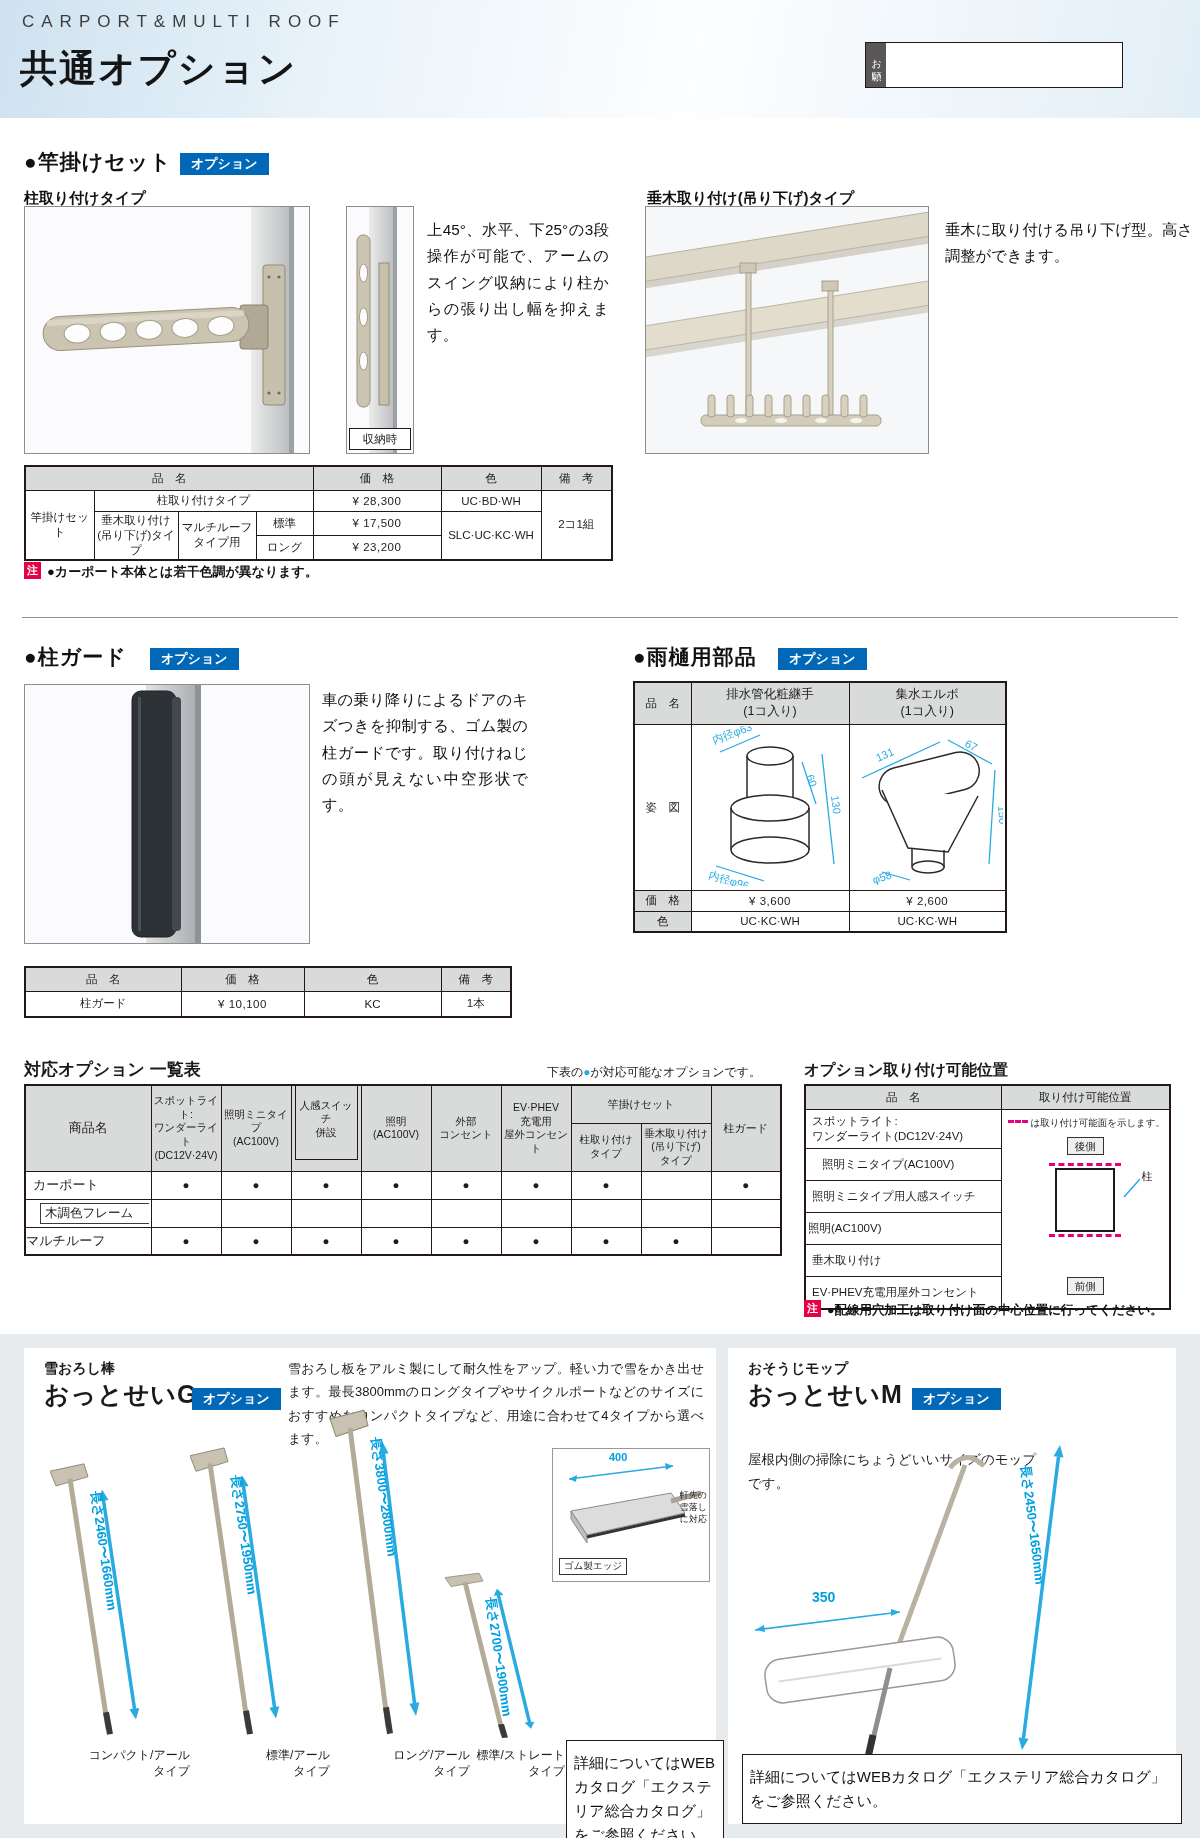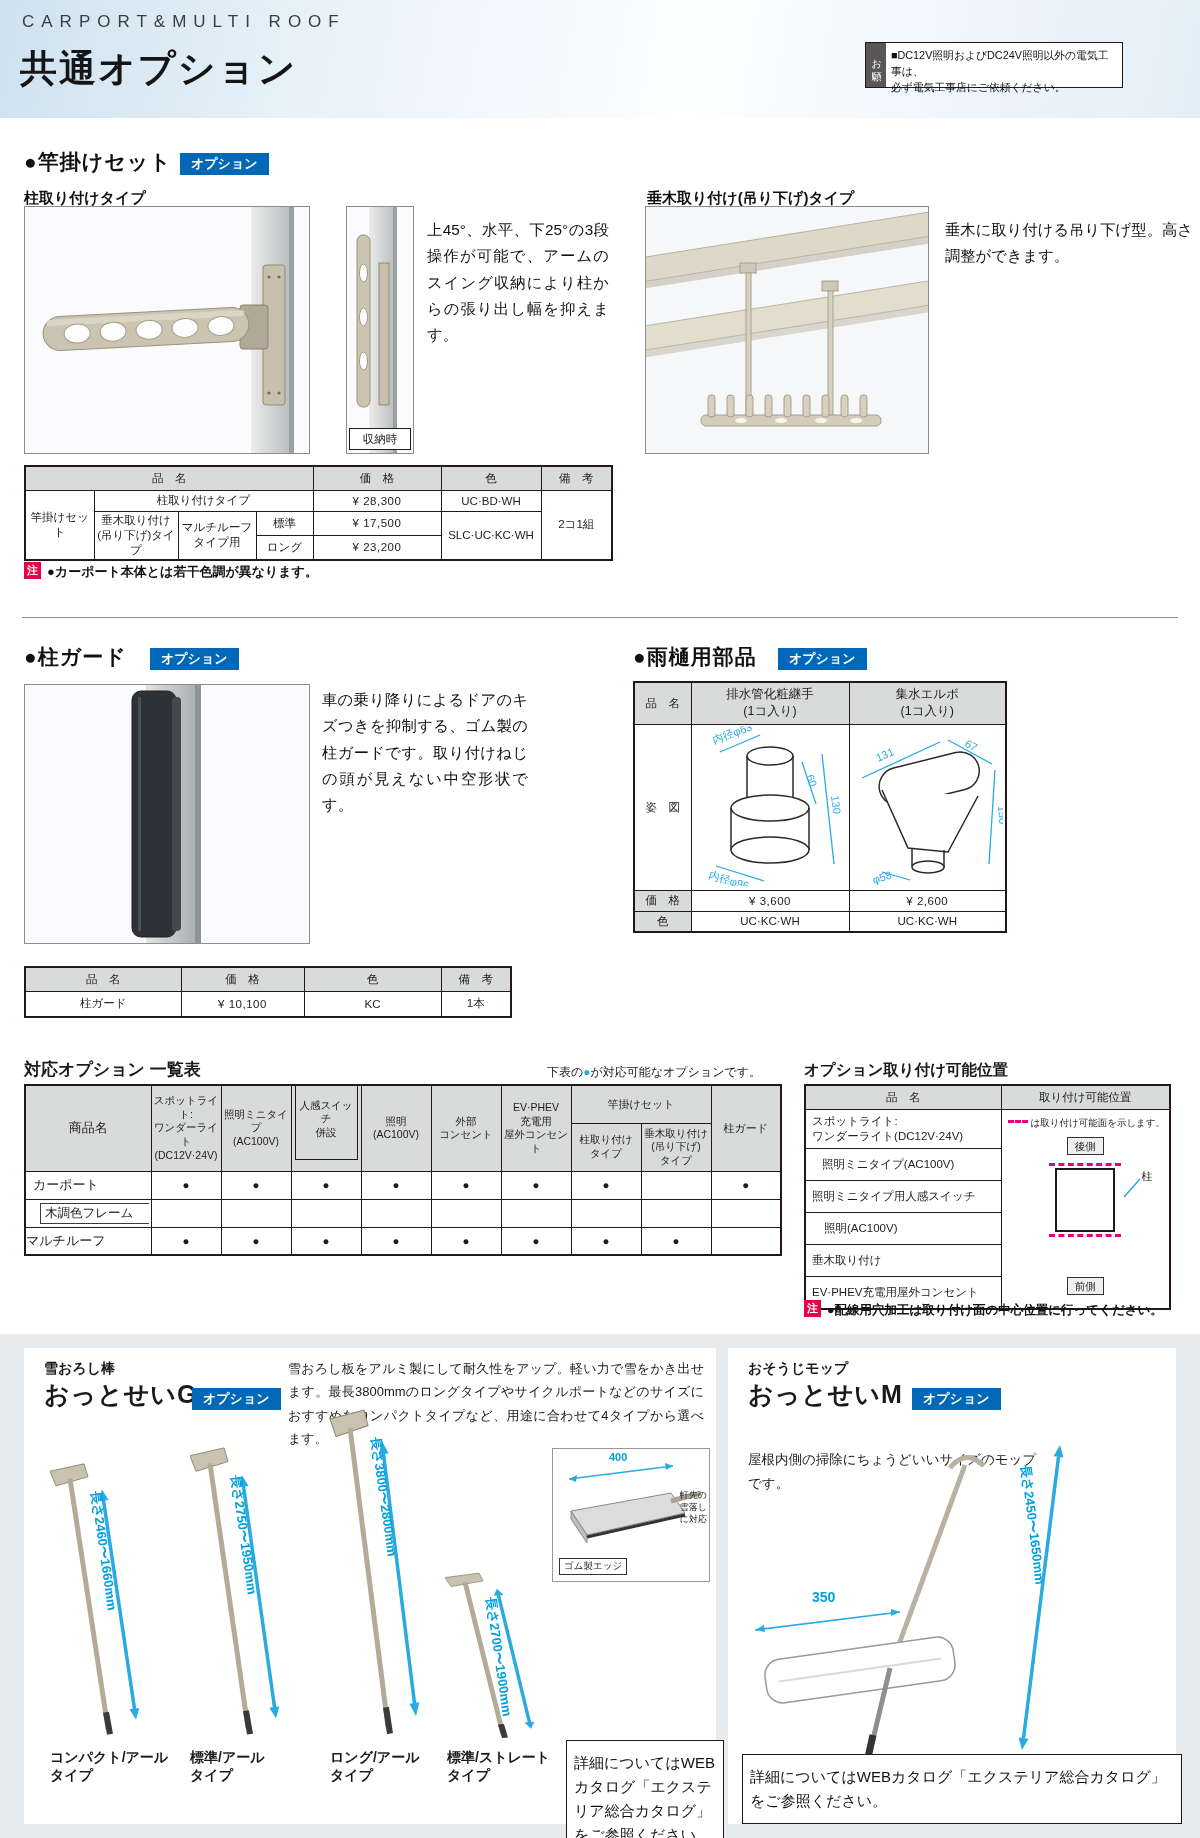--- a/index.html
+++ b/index.html
@@ -26,21 +26,21 @@
   font-size:11.5px;font-weight:normal;color:#1c1c1c;overflow:hidden}
 .ct th{background:#d9dada}
 .price{font-weight:bold;font-size:14.5px;letter-spacing:.5px}
 .notebadge{display:inline-block;background:#e60044;color:#fff;font-size:11px;font-weight:bold;
   width:17px;height:17px;line-height:17px;text-align:center;vertical-align:2px;margin-right:6px}
 .noteline{position:absolute;font-size:13px;color:#111}
 .divider{position:absolute;height:1px;background:#8f8f8f}
 .pre{white-space:pre-line}
 .dot{color:#29abe2;font-size:15px}
 .lenlabel{position:absolute;font-size:13px;font-weight:bold;color:#00a0e0;transform-origin:0 0;transform:rotate(82deg);white-space:nowrap}
-.itemlabel{position:absolute;font-size:14px;font-weight:bold;text-align:left;line-height:1.3;white-space:pre-line}
+.itemlabel{position:absolute;font-size:12px;font-weight:normal;text-align:right;line-height:1.3;white-space:pre-line}
 .refbox{position:absolute;border:1px solid #231815;background:#fff;font-size:15px;line-height:1.6;padding:10px 7px;color:#111}
 .graysec{position:absolute;left:0;top:1334px;width:1200px;height:504px;background:#e8ebee}
 .panel{position:absolute;background:#fff}
 .cat{font-size:14px;font-weight:bold}
 .bigname{font-size:25px;font-weight:bold;letter-spacing:1px}
 .annex{position:relative}
 .annexbox{position:absolute;left:3px;right:3px;top:-7px;bottom:11px;border:1px solid #231815;background:#d9dada;
   display:flex;align-items:center;justify-content:center;white-space:pre-line}
 .woodcell{margin-left:12px;border:1px solid #3a3a3a;border-right:none;padding:1px 4px;text-align:left;font-size:12.5px}
 .posbox{display:inline-block;border:1px solid #333;background:#efefef;font-size:10.5px;padding:0 7px;line-height:16px}
@@ -52,22 +52,20 @@
 </head>
 <body>
 
 <div class="page">
 
   <div class="sky"></div>
   <div class="brand">CARPORT&amp;MULTI ROOF</div>
   <div class="pagetitle">共通オプション</div>
   <div class="noticebox">
     <div class="noticestrip">お願い</div>
-    <div class="noticetext pre">■DC12V照明およびDC24V照明以外の電気工事は、
-必ず電気工事店にご依頼ください。</div>
   </div>
 
   <div class="abs stitle" style="left:24px;top:148px">●竿掛けセット</div>
   <span class="abs badge" style="left:180px;top:153px">オプション</span>
   <div class="abs sub" style="left:24px;top:189px">柱取り付けタイプ</div>
 
   <div class="photo" style="left:24px;top:206px;width:284px;height:246px">
     <svg width="284" height="246" viewBox="0 0 284 246">
       <defs>
         <linearGradient id="gp1" x1="0" y1="0" x2="1" y2="0">
@@ -421,21 +419,21 @@
         </div>
       </td>
     </tr>
     <tr style="height:29px">
           <td style="text-align:left;padding-left:16px;font-size:11.5px">照明ミニタイプ(AC100V)</td>
         </tr>
     <tr style="height:29px">
           <td style="text-align:left;padding-left:6px;font-size:11.5px">照明ミニタイプ用人感スイッチ</td>
         </tr>
     <tr style="height:29px">
-          <td style="text-align:left;padding-left:18px;font-size:11.5px">照明(AC100V)</td>
+          <td style="text-align:left;padding-left:2px;font-size:11.5px">照明(AC100V)</td>
         </tr>
     <tr style="height:29px">
           <td style="text-align:left;padding-left:6px;font-size:11.5px">垂木取り付け</td>
         </tr>
     <tr style="height:29px">
           <td style="text-align:left;padding-left:6px;font-size:11.5px">EV·PHEV充電用屋外コンセント</td>
         </tr>
   </tbody>
     </table>
   <div class="noteline b" style="left:804px;top:1300px;position:absolute;font-size:12.5px">

